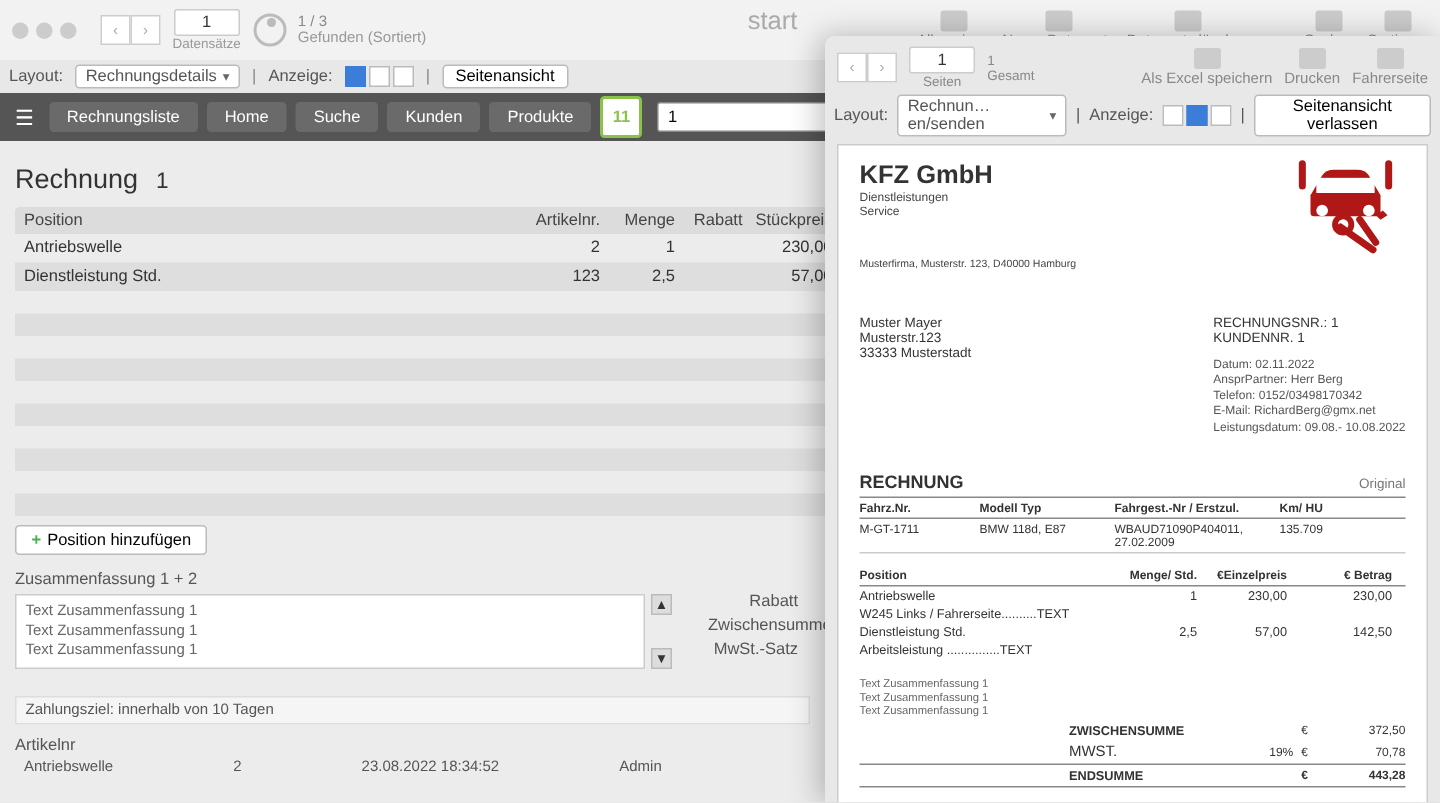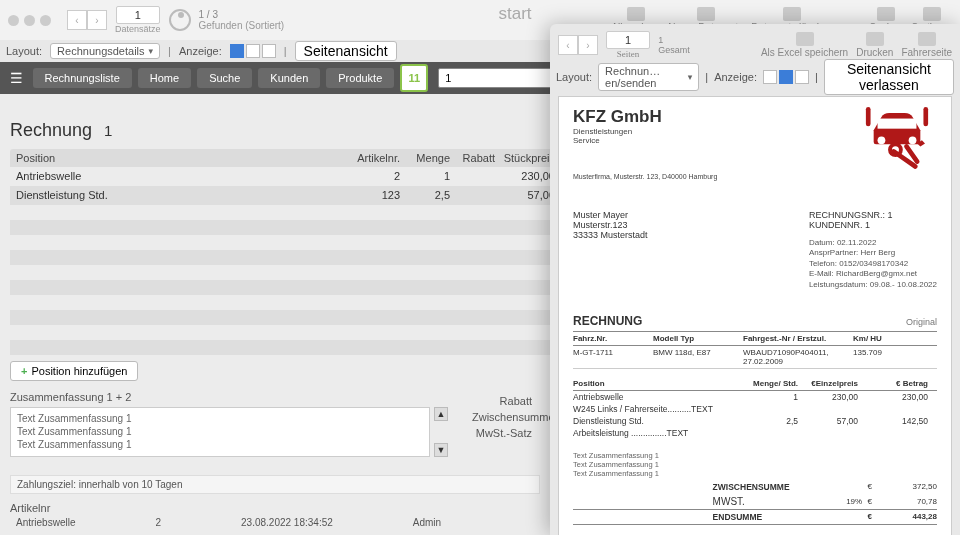--- a/index.html
+++ b/index.html
@@ -13,35 +13,35 @@
   .nav-arrows { display:flex; gap:0;}
   .nav-arrows div{ width:20px;height:20px;border:1px solid #ccc;background:#fff;color:#aaa;display:flex;align-items:center;justify-content:center;}
   .rec-counter { background:#fff;border:1px solid #ccc;padding:2px 18px;border-radius:2px;font-size:11px;color:#333;}
   .ring { width:22px;height:22px;border:2px solid #bbb;border-radius:50%;position:relative;}
   .ring::after{content:"";position:absolute;width:6px;height:6px;background:#bbb;border-radius:50%;top:1px;left:7px;}
   .topcol{display:flex;flex-direction:column;align-items:center;color:#888;font-size:10px;gap:1px;}
   .topicon{width:18px;height:14px;background:#ccc;border-radius:2px;}
   .main-toolbar2{ height:22px;background:#e8e8e8;display:flex;align-items:center;padding:0 6px;gap:8px;font-size:11px;color:#555;}
   .sel{ background:#fff;border:1px solid #bbb;padding:1px 6px;border-radius:3px;font-size:11px;display:inline-flex;align-items:center;gap:4px;}
   .sel::after{content:"▾";color:#666;font-size:9px;}
-  .btn-sm{background:#fff;border:1px solid #bbb;padding:1px 8px;border-radius:3px;font-size:14px;}
+  .btn-sm{background:#fff;border:1px solid #bbb;padding:1px 8px;border-radius:3px;font-size:11px;}
   .viewicons{display:flex;gap:2px;}
   .viewicons span{width:14px;height:14px;border:1px solid #bbb;background:#fff;display:inline-block;}
   .viewicons span.active{background:#3b7dd8;border-color:#3b7dd8;}
 
   .dark-toolbar{height:32px;background:#555;display:flex;align-items:center;padding:0 6px;gap:6px;}
   .dark-toolbar .dbtn{background:#6a6a6a;color:#fff;padding:4px 12px;border-radius:3px;font-size:11px;border:none;}
   .dark-toolbar .hamb{color:#fff;font-size:14px;padding:0 4px;}
   .cal-icon{width:28px;height:28px;background:#fff;border:2px solid #8bc34a;border-radius:3px;display:flex;align-items:center;justify-content:center;color:#8bc34a;font-weight:bold;font-size:11px;}
   .search-long{flex:1;max-width:150px;background:#fff;border:1px solid #888;padding:3px 6px;border-radius:2px;font-size:11px;margin-left:4px;}
   .chev{background:#6a6a6a;color:#fff;padding:2px 6px;font-size:10px;border-radius:2px;margin-left:4px;}
 
   .body-area{background:#ececec;padding:6px 10px;}
   .inp{background:#fff;border:1px solid #ccc;padding:2px 4px;font-size:11px;}
-  .rechnung-title{font-size:18px;color:#333;margin:20px 0 8px 0;text-align:center;}
+  .rechnung-title{font-size:18px;color:#333;margin:9px 0 8px 0;text-align:center;}
   .rechnung-title .num{margin-left:12px;font-size:15px;}
 
   .grid-head{display:flex;background:#dcdcdc;font-size:11px;color:#444;padding:3px 0;border-radius:3px 3px 0 0;}
   .c-pos{width:330px;padding-left:6px;}
   .c-art{width:60px;text-align:right;}
   .c-men{width:50px;text-align:right;}
   .c-rab{width:45px;text-align:right;}
   .c-stk{width:60px;text-align:right;}
   .c-mw{width:30px;text-align:right;}
   .grid-row{display:flex;padding:3px 0;font-size:11px;}
@@ -239,21 +239,21 @@
 </div>
 
 <div class="inv-win">
   <div class="inv-tb1">
     <div class="nav-arrows">
         <div>‹</div>
         <div>›</div>
       </div>
     <div style="display:flex;flex-direction:column;align-items:center;">
       <div class="rec-counter">1</div>
-      <div style="font-size:9px;font-family:Liberation Serif, serif;">Seiten</div>
+      <div style="font-size:9px;">Seiten</div>
     </div>
     <div style="display:flex;flex-direction:column;font-size:9px;">
       <span>1</span>
       <span>Gesamt</span>
     </div>
     <div style="flex:1"></div>
     <div class="topcol">
         <div class="topicon"></div>
         <span>Als Excel speichern</span>
       </div>

